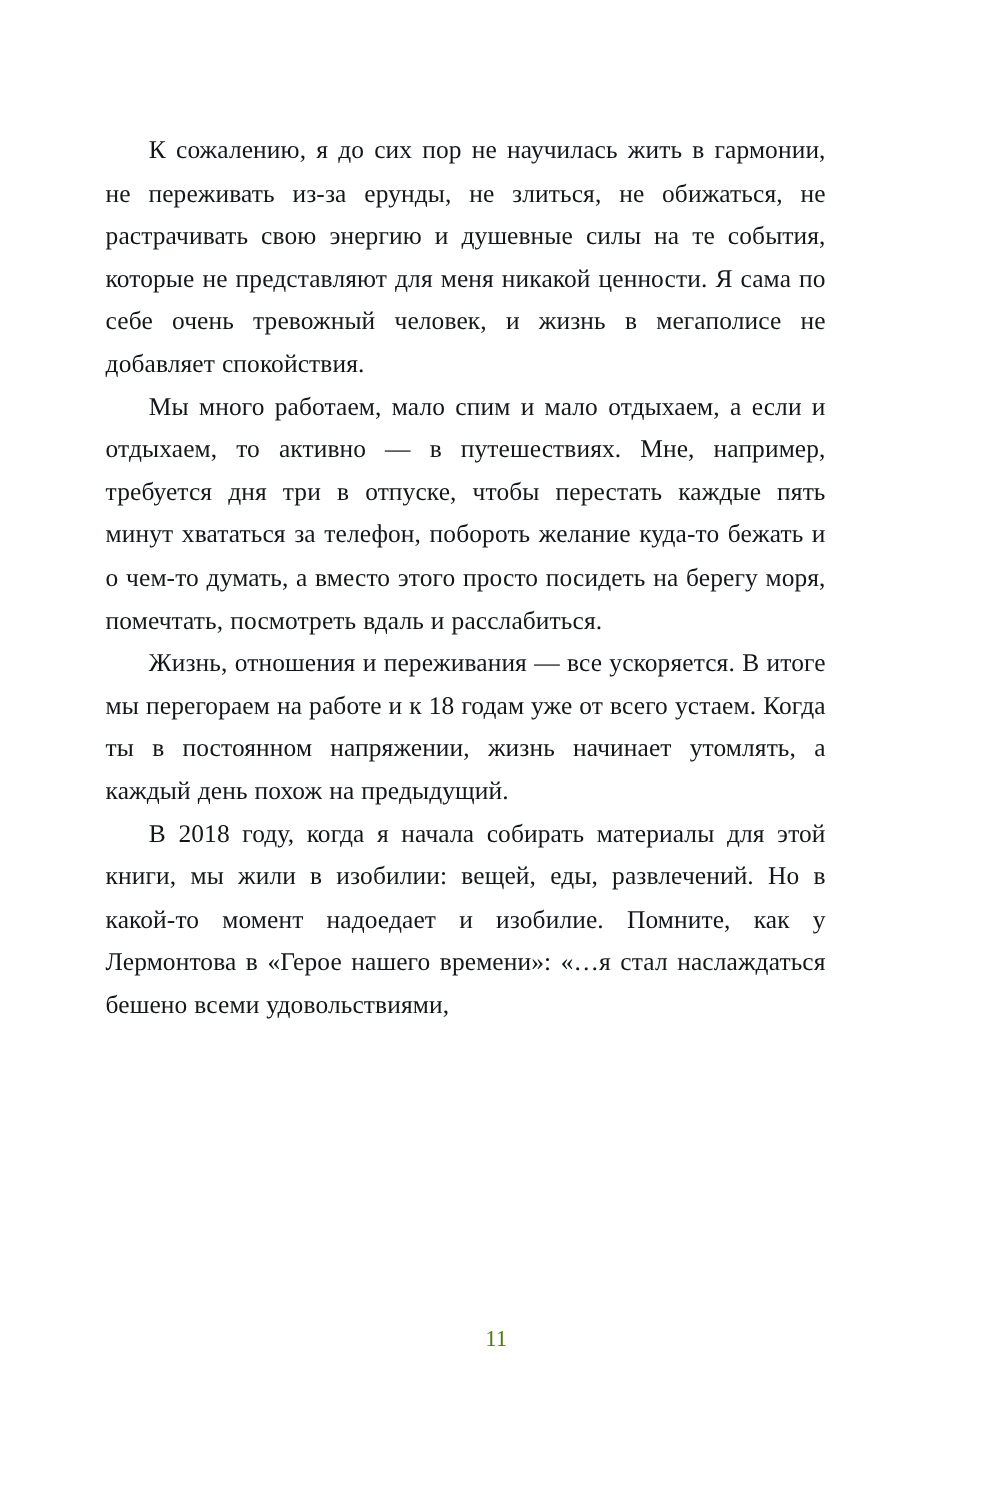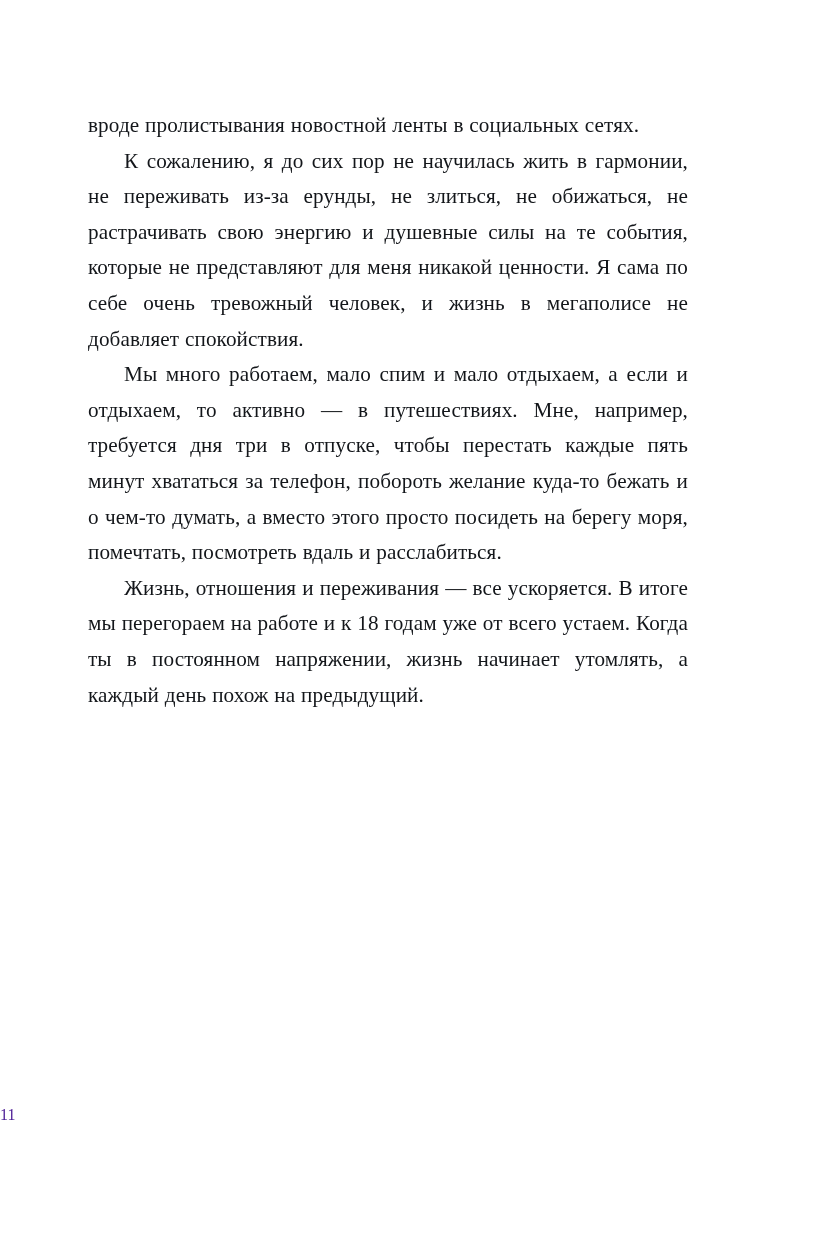--- a/index.html
+++ b/index.html
@@ -46,41 +46,41 @@
     text-align-last: left;
   }
   em.italic {
     font-style: italic;
   }
   .folio {
     position: absolute;
     left: 0;
     top: 1106px;
     width: 827px;
-    text-align: left;
-    font-size: 16px;
-    color: #4c1d95;
+    text-align: center;
+    font-size: 19px;
+    color: #4d7c0f;
     font-family: "Liberation Serif", "DejaVu Serif", serif;
   }
 </style>
 </head>
 <body>
 
 <div class="page">
 
   <div class="text-block">
 
-    <p class="para last-line-left">вроде пролистывания новостной ленты в социальных сетях.</p>
 
 
 
     <p class="para indent last-line-left">К сожалению, я до сих пор не научилась жить в гармонии, не переживать из-за ерунды, не злиться, не обижаться, не растрачивать свою энергию и душевные силы на те события, которые не представляют для меня никакой ценности. Я сама по себе очень тревожный человек, и жизнь в мегаполисе не добавляет спокойствия.</p>
 
     <p class="para indent last-line-left">Мы много работаем, мало спим и мало отдыхаем, а если и отдыхаем, то активно — в путешествиях. Мне, например, требуется дня три в отпуске, чтобы перестать каждые пять минут хвататься за телефон, побороть желание куда-то бежать и о чем-то думать, а вместо этого просто посидеть на берегу моря, помечтать, посмотреть вдаль и расслабиться.</p>
 
     <p class="para indent last-line-left">Жизнь, отношения и переживания — все ускоряется. В итоге мы перегораем на работе и к 18 годам уже от всего устаем. Когда ты в постоянном напряжении, жизнь начинает утомлять, а каждый день похож на предыдущий.</p>
 
+    <p class="para indent last-line-left">В 2018 году, когда я начала собирать материалы для этой книги, мы жили в изобилии: вещей, еды, развлечений. Но в какой-то момент надоедает и изобилие. Помните, как у Лермонтова в «Герое нашего времени»: «…я стал наслаждаться бешено всеми удовольствиями,</p>
 
   </div>
 
   <div class="folio">11</div>
 
 </div>
 
 </body></html>

